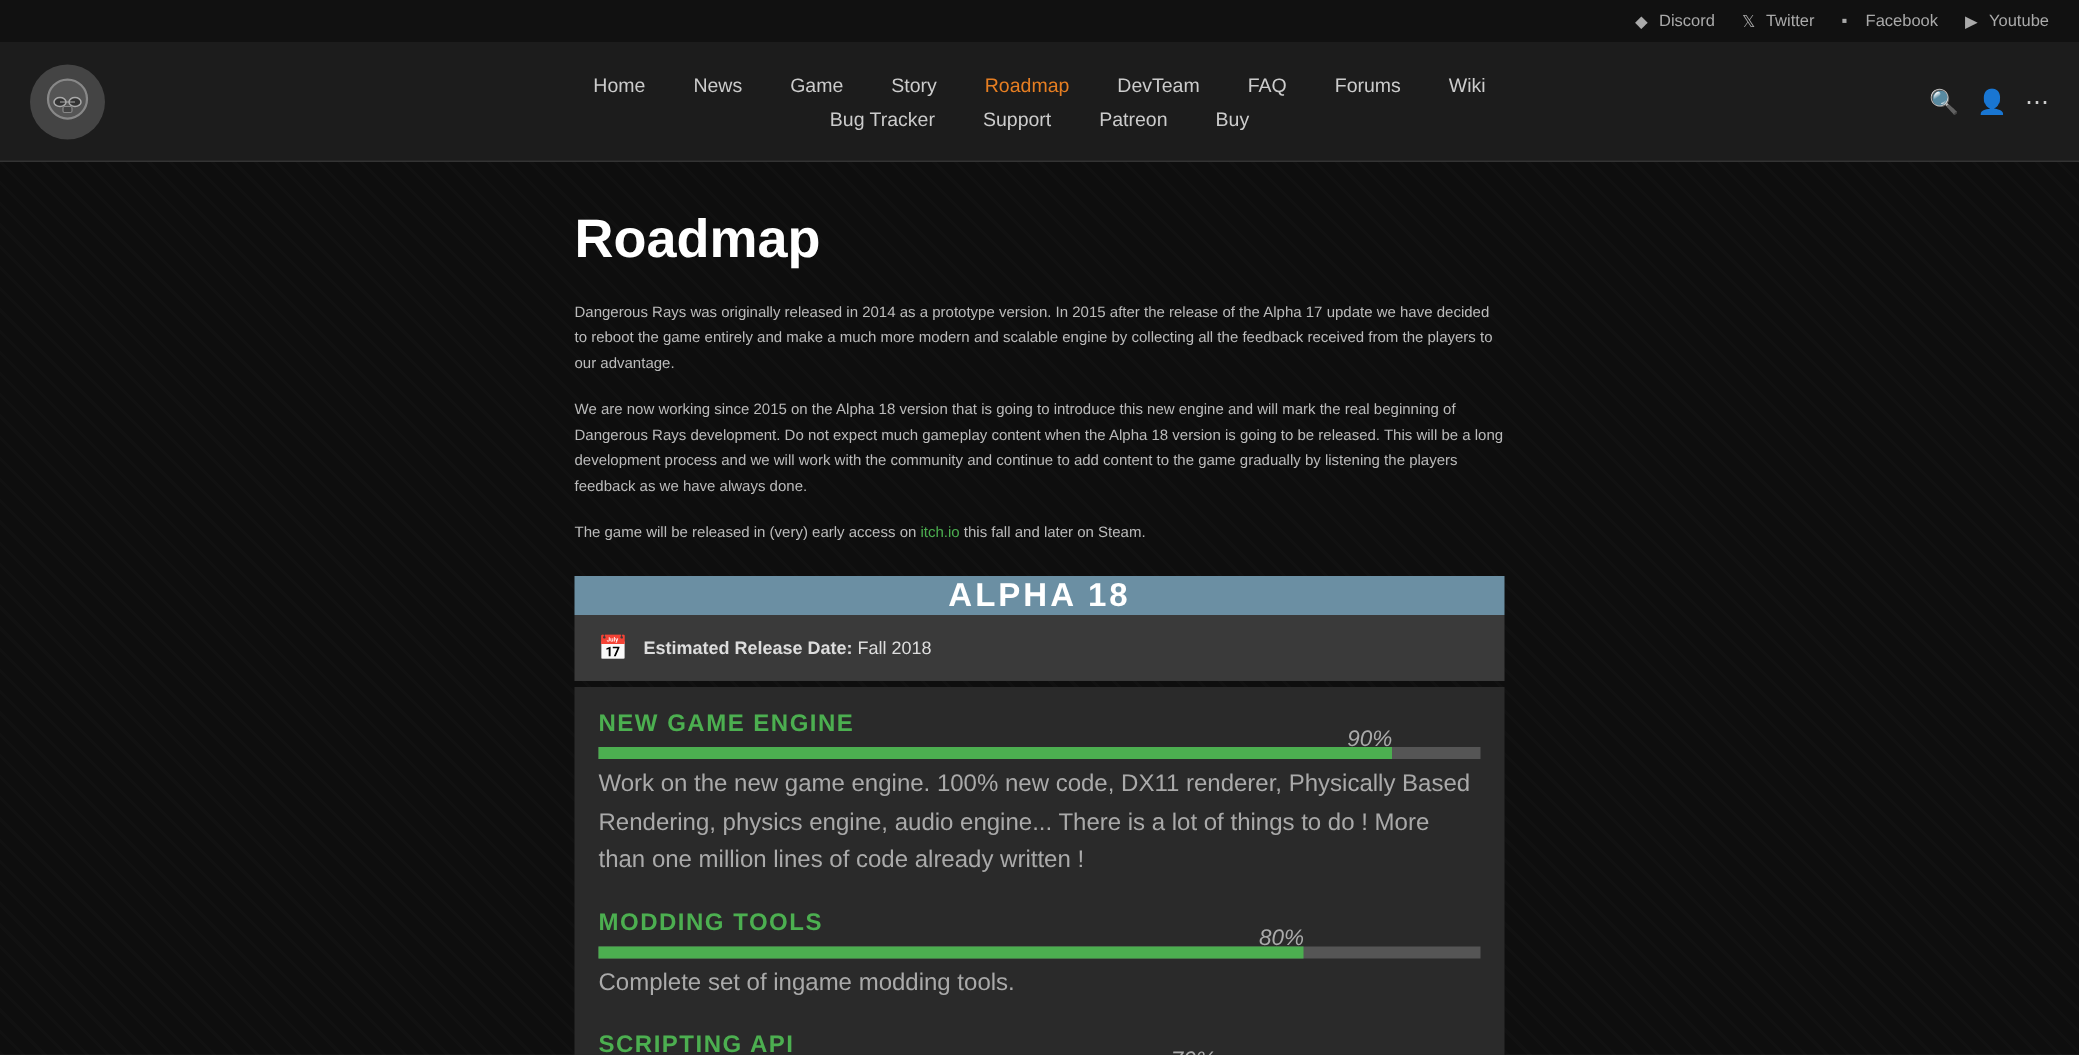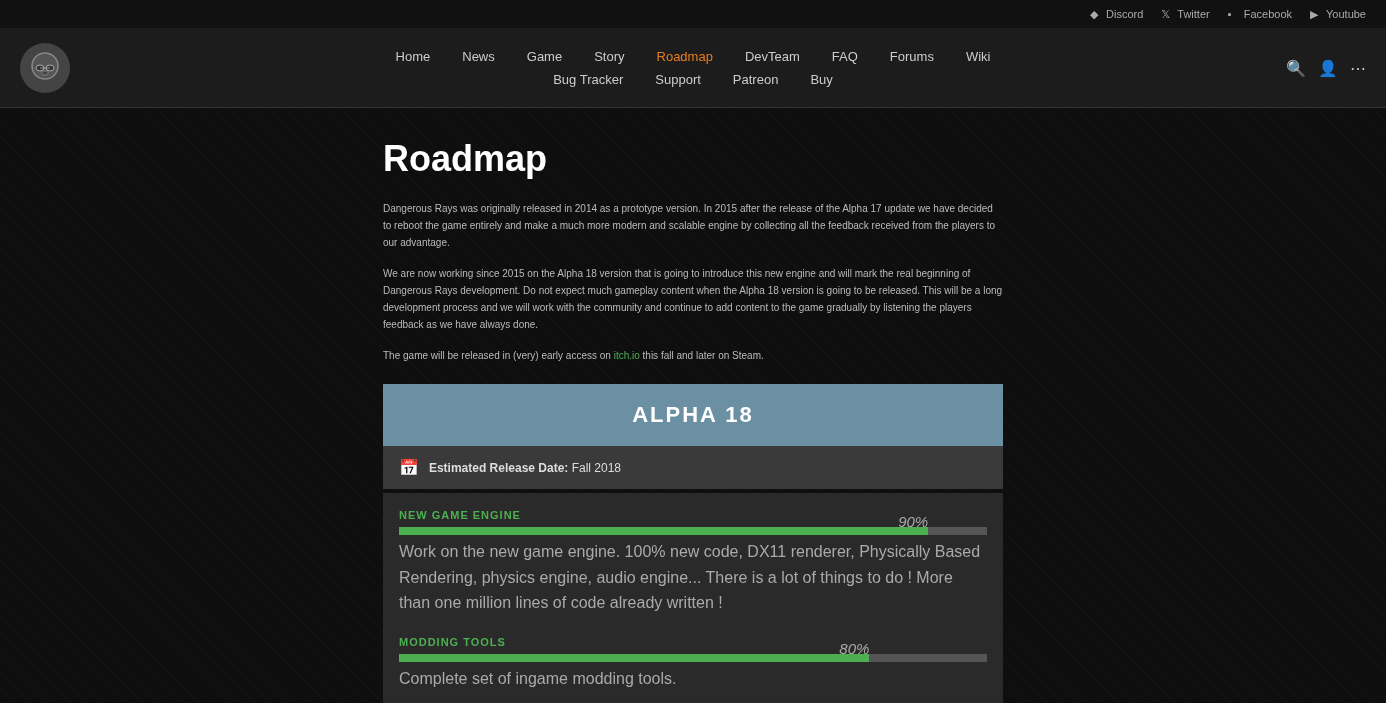--- a/index.html
+++ b/index.html
@@ -139,21 +139,20 @@
     }
     .intro-text a, .link-green {
       color: #4caf50;
       text-decoration: none;
     }
 
     
     #alpha-banner {
       background: #6b8fa3;
       text-align: center;
-      padding: 18px;
       margin: 20px 0 0 0;
       color: #fff;
       font-size: 22px;
       font-weight: bold;
       letter-spacing: 2px;
     }
 
     
     #release-date-bar {
       background: #3a3a3a;
@@ -178,21 +177,21 @@
     
     #features-section {
       background: #2a2a2a;
       padding: 16px 16px;
     }
 
     .feature-item {
       margin-bottom: 20px;
     }
     .feature-name {
-      font-size: 11px;
+      font-size: 16px;
       color: #4caf50;
       text-transform: uppercase;
       letter-spacing: 1px;
       margin-bottom: 6px;
       font-weight: bold;
     }
     .progress-bar-bg {
       background: #555;
       height: 8px;
       width: 100%;

